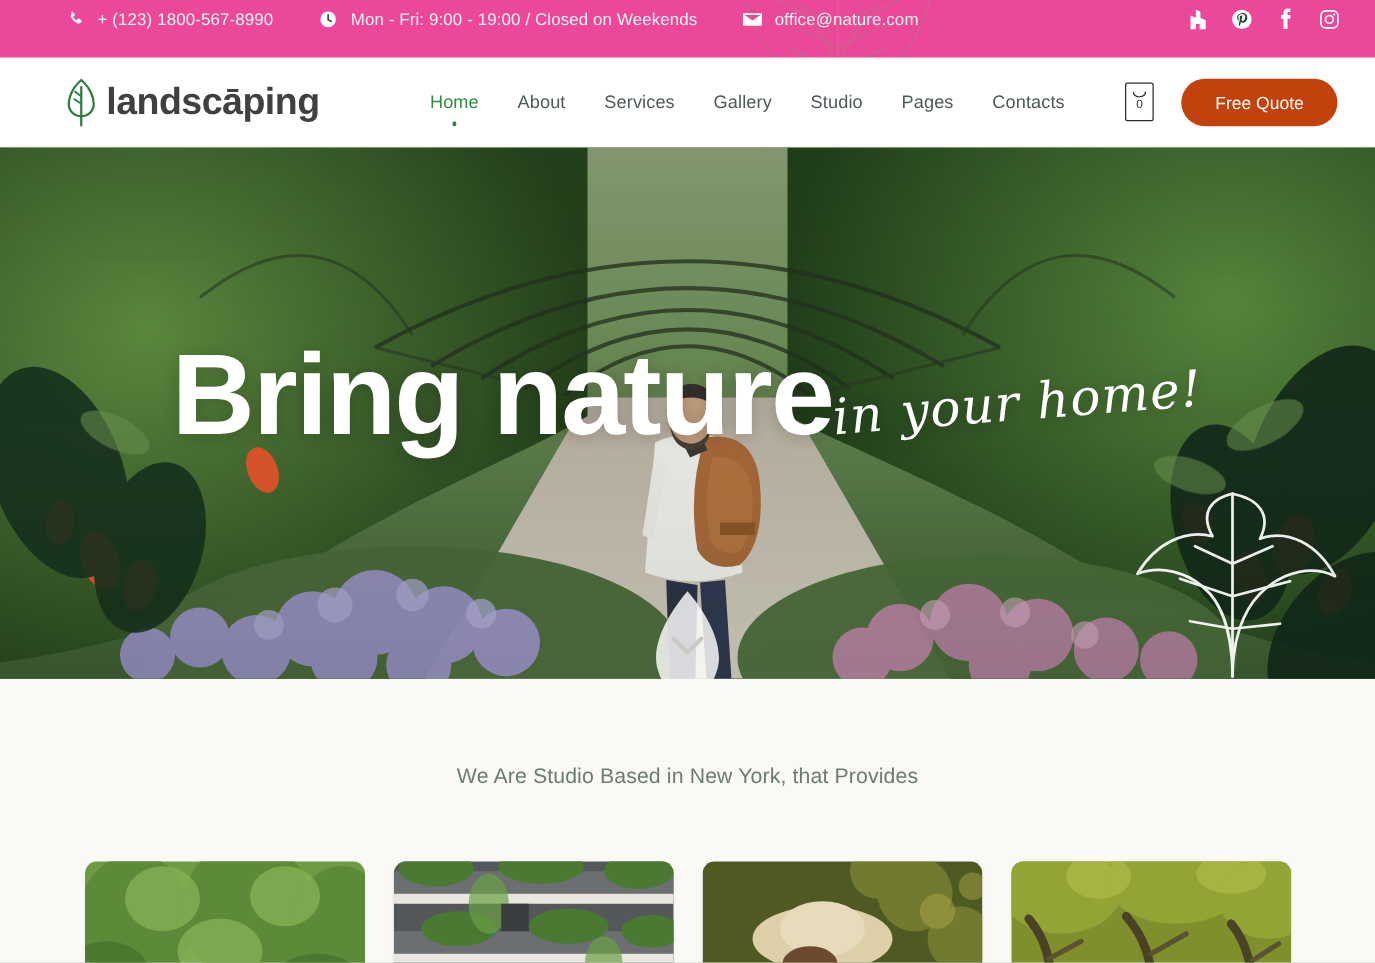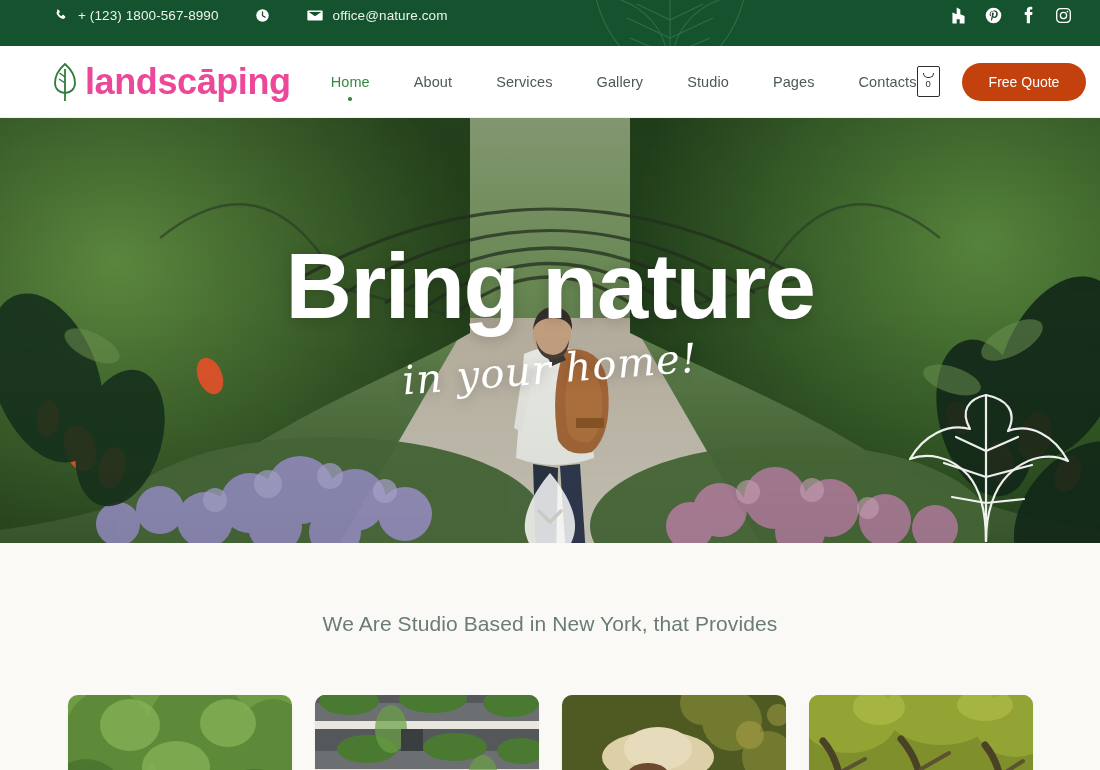--- a/index.html
+++ b/index.html
@@ -8,21 +8,21 @@
     overflow:hidden;
     background:#faf9f5;
     font-family:"Liberation Sans", sans-serif;
     -webkit-font-smoothing:antialiased;
   }
 
   
   .topbar {
     position:relative;
     height:46px;
-    background:#14532d;
+    background:#ec4899;
     display:flex;
     align-items:center;
     padding:0 28px 16px 52px;
     overflow:hidden;
   }
   .topbar-deco {
     position:absolute;
     left:575px; top:-40px;
     width:190px; height:120px;
     opacity:.30;
@@ -62,32 +62,32 @@
     height:72px;
     background:#ffffff;
     display:flex;
     align-items:center;
     padding:0 30px 0 52px;
     border-bottom:1px solid #f1f0ec;
   }
   .logo { display:flex; align-items:center; gap:7px; text-decoration:none; }
   .logo-mark { width:26px; height:40px; flex:0 0 26px; }
   .logo-text {
-    font-size:36px;
+    font-size:30px;
     font-weight:bold;
-    color:#ec4899;
+    color:#404040;
     letter-spacing:-.4px;
     text-align:center;
   }
   .nav {
     flex:1 1 auto;
     display:flex;
     align-items:center;
     justify-content:center;
-    gap:44px;
+    gap:31px;
     margin-left:40px;
   }
   .nav a {
     position:relative;
     font-size:14.5px;
     color:#4d5a54;
     text-decoration:none;
     letter-spacing:.1px;
     padding:4px 0;
   }
@@ -154,21 +154,21 @@
   .hero-img svg { display:block; width:100%; height:100%; }
   .hero-shade {
     position:absolute; inset:0;
     background:linear-gradient(180deg, rgba(20,40,20,.10) 0%, rgba(20,40,20,.04) 45%, rgba(20,40,20,.12) 100%);
   }
   .hero-inner {
     position:relative;
     z-index:5;
     height:100%;
     display:flex;
-    flex-direction:column;
+    flex-direction:row;
     align-items:center;
     justify-content:center;
     padding-bottom:30px;
   }
   .hero-title {
     color:#ffffff;
     font-size:92px;
     font-weight:bold;
     letter-spacing:-1.5px;
     line-height:1;
@@ -205,21 +205,21 @@
   }
 
   
   .intro {
     background:#faf9f5;
     padding:66px 0 0;
     text-align:center;
   }
   .intro p {
     color:#6b7b75;
-    font-size:21px;
+    font-size:17px;
     line-height:1.42;
     font-weight:normal;
     letter-spacing:.1px;
   }
 
   
   .cards {
     background:#faf9f5;
     display:flex;
     justify-content:center;
@@ -261,20 +261,21 @@
     <span>+ (123) 1800-567-8990</span>
   </div>
 
   <div class="tb-item">
     <span class="tb-ico">
       <svg width="15" height="15" viewBox="0 0 24 24">
         <circle cx="12" cy="12" r="10" fill="#ffffff"></circle>
         <path d="M12 6.2v6.2l4 2.2" stroke="#1d4a2d" stroke-width="2" fill="none" stroke-linecap="round"></path>
       </svg>
     </span>
+    <span>Mon - Fri: 9:00 - 19:00 / Closed on Weekends</span>
   </div>
 
   <div class="tb-item">
     <span class="tb-ico">
       <svg width="16" height="13" viewBox="0 0 24 18" fill="#ffffff">
         <path d="M1 1h22v16H1z" opacity="0"></path>
         <path d="M2 1.5h20c.8 0 1.5.7 1.5 1.5v12c0 .8-.7 1.5-1.5 1.5H2A1.5 1.5 0 0 1 .5 15V3c0-.8.7-1.5 1.5-1.5zm.6 2.3L12 10.3l9.4-6.5z"></path>
       </svg>
     </span>
     <span>office@nature.com</span>

